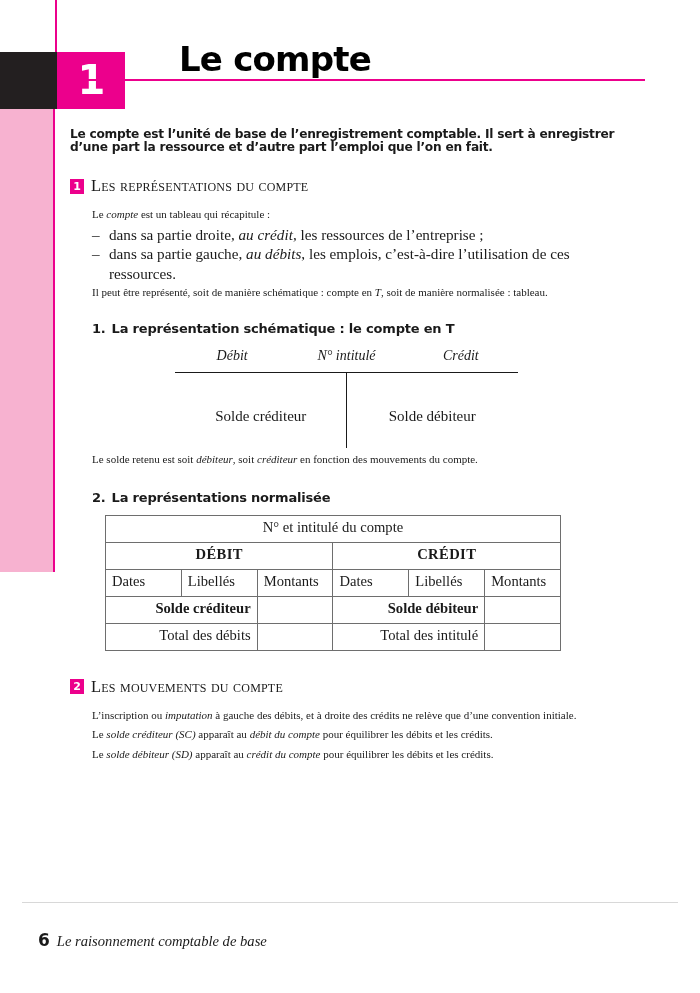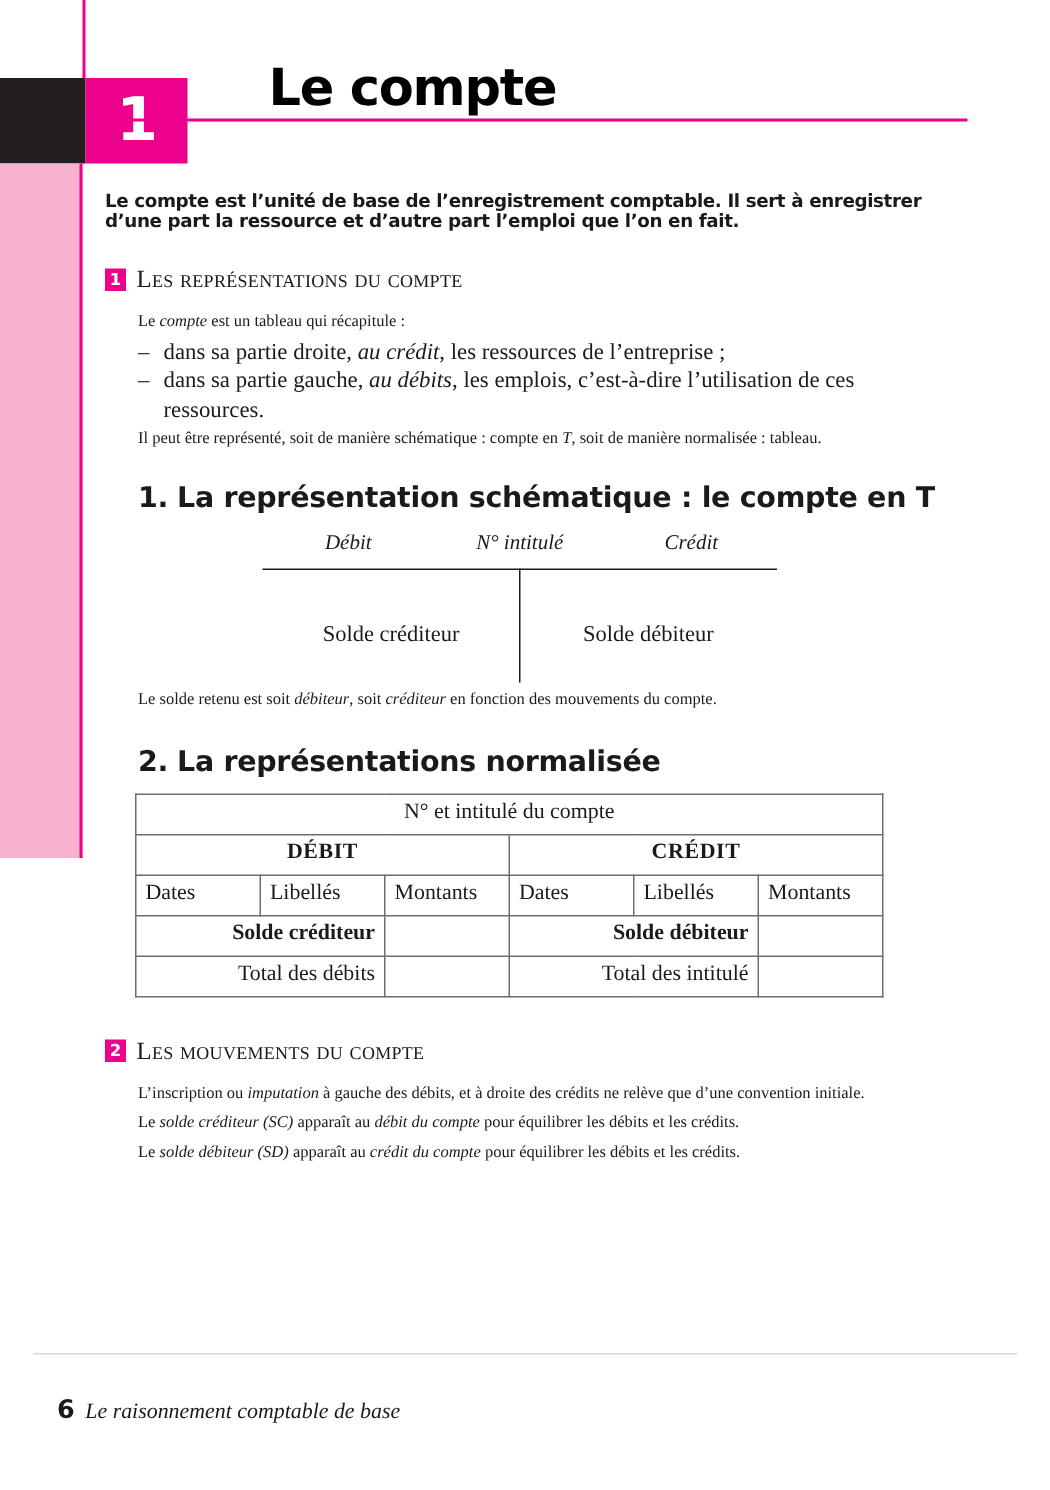--- a/index.html
+++ b/index.html
@@ -133,21 +133,21 @@
     line-height: 19.6px;
   }
   ul.dashlist li .dash {
     position: absolute;
     left: 0; top: 0;
   }
 
   h4.subhead {
     font-family: "DejaVu Sans", sans-serif;
     font-weight: bold;
-    font-size: 19px;
+    font-size: 13px;
     letter-spacing: -0.2px;
     margin: 18px 0 0 0;
     padding-left: 22px;
     color: #1a1a1a;
   }
   h4.subhead .n { margin-right: 6px; }
 
   
   .t-account {
     position: relative;
@@ -186,23 +186,23 @@
     display: flex;
   }
   .t-values span {
     flex: 1 1 0;
     text-align: center;
     font-size: 15px;
   }
 
   
   table.acct {
-    margin: 10px 0 0 20px;
+    margin: 10px 0 0 35px;
     border-collapse: collapse;
-    width: 499px;
+    width: 456px;
     table-layout: fixed;
   }
   table.acct td {
     border: 1px solid #6e6e6e;
     font-size: 14.6px;
     padding: 3px 6px;
     height: 20px;
     vertical-align: top;
   }
   td.rgt { text-align: right; vertical-align: middle; }

